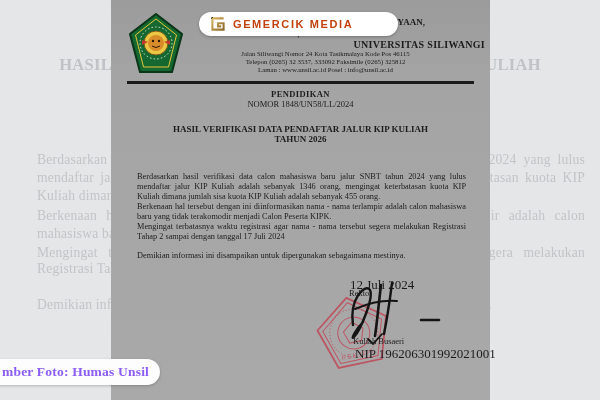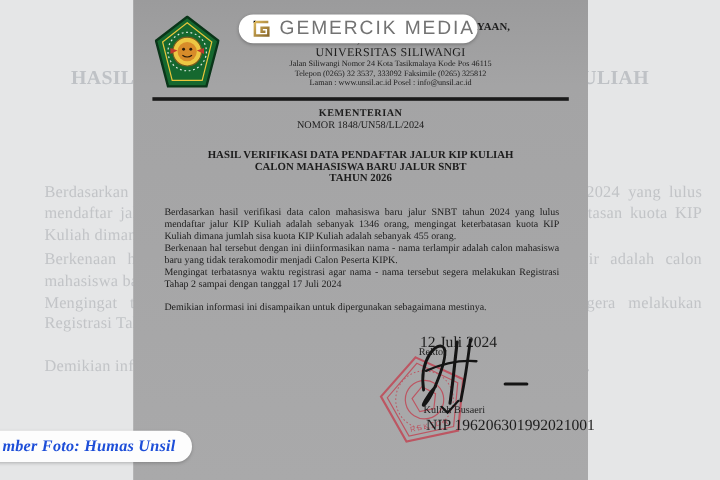--- a/index.html
+++ b/index.html
@@ -22,21 +22,21 @@
   .wm-line.j{white-space:normal;text-align:justify;text-align-last:justify;}
 
   
   .doc{
     position:absolute;left:111px;top:0;width:379px;height:400px;
     background:linear-gradient(180deg,#9b9b9c 0%,#a4a4a5 18%,#a7a7a8 70%,#a9a9aa 100%);
     color:#1c1c1c;
   }
   .doc-header{position:absolute;left:55px;right:5px;top:17px;text-align:center;}
   .hdr-min{font-size:9px;font-weight:bold;line-height:11px;white-space:nowrap;}
-  .hdr-univ{font-size:10px;font-weight:normal;line-height:11px;letter-spacing:.3px;}
+  .hdr-univ{font-size:10px;font-weight:bold;line-height:11px;letter-spacing:.3px;text-align:right;}
   .hdr-small{font-size:6.8px;line-height:8px;white-space:nowrap;}
   .rule{position:absolute;left:16px;right:16px;top:81px;height:2.5px;background:#1a1a1a;}
 
   .ann{position:absolute;left:0;right:0;top:90px;text-align:center;}
   .ann-label{font-size:8.5px;font-weight:bold;line-height:9px;letter-spacing:.4px;}
   .ann-number{font-size:8.5px;line-height:10px;}
 
   .doc-title{position:absolute;left:0;right:0;top:125px;text-align:center;
     font-weight:bold;font-size:9px;line-height:9.5px;}
 
@@ -54,32 +54,31 @@
   .unsil-logo{position:absolute;left:18px;top:13px;width:54px;height:62px;}
 
   
   .brand-pill{
     position:absolute;left:199px;top:12px;width:199px;height:24px;
     background:#fff;border-radius:13px;display:flex;align-items:center;
     padding:0;box-shadow:0 1px 3px rgba(0,0,0,.28);
   }
   .brand-pill .gmark{width:16px;height:16px;margin-left:11px;flex:0 0 auto;}
   .brand-name{
-    font-family:"Liberation Sans", sans-serif;font-weight:normal;
-    font-size:16px;letter-spacing:1.6px;color:#737373;margin-left:7px;white-space:nowrap;
+    font-family:"Liberation Sans", sans-serif;font-weight:bold;
+    font-size:11px;letter-spacing:1.6px;color:#c2410c;margin-left:7px;white-space:nowrap;
   }
   .credit-pill{
     position:absolute;left:-28px;top:359px;width:188px;height:26px;
     background:#fdfdfd;border-radius:14px;display:flex;align-items:center;
     box-shadow:0 1px 3px rgba(0,0,0,.22);
   }
   .credit-text{
-    font-weight:bold;font-size:13.5px;color:#1d4ed8;margin-left:30px;white-space:nowrap;
+    font-weight:bold;font-size:13.5px;color:#8b5cf6;margin-left:30px;white-space:nowrap;
     letter-spacing:.2px;
-    font-style:italic;
   }
 </style>
 </head>
 <body>
 
 <div class="stage">
 
   <div class="wm">
     <div class="wm-title">HASIL VERIFIKASI DATA PENDAFTAR JALUR KIP KULIAH</div>
     <div class="wm-line j" style="top:152px">Berdasarkan hasil verifikasi data calon mahasiswa baru jalur SNBT tahun 2024 yang lulus</div>
@@ -111,26 +110,25 @@
       <div class="hdr-min">KEMENTERIAN PENDIDIKAN, KEBUDAYAAN,</div>
       <div class="hdr-min">RISET, DAN TEKNOLOGI</div>
       <div class="hdr-univ">UNIVERSITAS SILIWANGI</div>
       <div class="hdr-small">Jalan Siliwangi Nomor 24 Kota Tasikmalaya Kode Pos 46115</div>
       <div class="hdr-small">Telepon (0265) 32 3537, 333092 Faksimile (0265) 325812</div>
       <div class="hdr-small">Laman : www.unsil.ac.id Posel : info@unsil.ac.id</div>
     </div>
     <div class="rule"></div>
 
     <div class="ann">
-      <div class="ann-label">KEMENTERIAN</div>
+      <div class="ann-label">PENDIDIKAN</div>
       <div class="ann-number">NOMOR 1848/UN58/LL/2024</div>
     </div>
     <div class="doc-title">
       <div>HASIL VERIFIKASI DATA PENDAFTAR JALUR KIP KULIAH</div>
-      <div>CALON MAHASISWA BARU JALUR SNBT</div>
       <div>TAHUN 2026</div>
     </div>
 
     <div class="doc-body">
       <p>Berdasarkan hasil verifikasi data calon mahasiswa baru jalur SNBT tahun 2024 yang lulus mendaftar jalur KIP Kuliah adalah sebanyak 1346 orang, mengingat keterbatasan kuota KIP Kuliah dimana jumlah sisa kuota KIP Kuliah adalah sebanyak 455 orang.</p>
       <p>Berkenaan hal tersebut dengan ini diinformasikan nama - nama terlampir adalah calon mahasiswa baru yang tidak terakomodir menjadi Calon Peserta KIPK.</p>
       <p>Mengingat terbatasnya waktu registrasi agar nama - nama tersebut segera melakukan Registrasi Tahap 2 sampai dengan tanggal 17 Juli 2024</p>
       <p class="sp">Demikian informasi ini disampaikan untuk dipergunakan sebagaimana mestinya.</p>
     </div>
 

